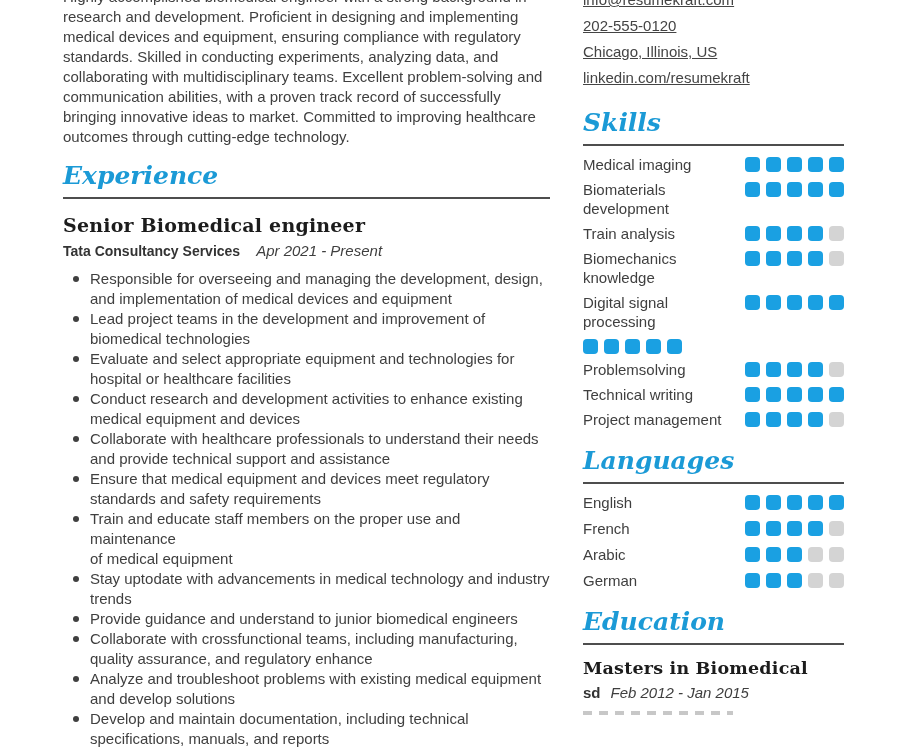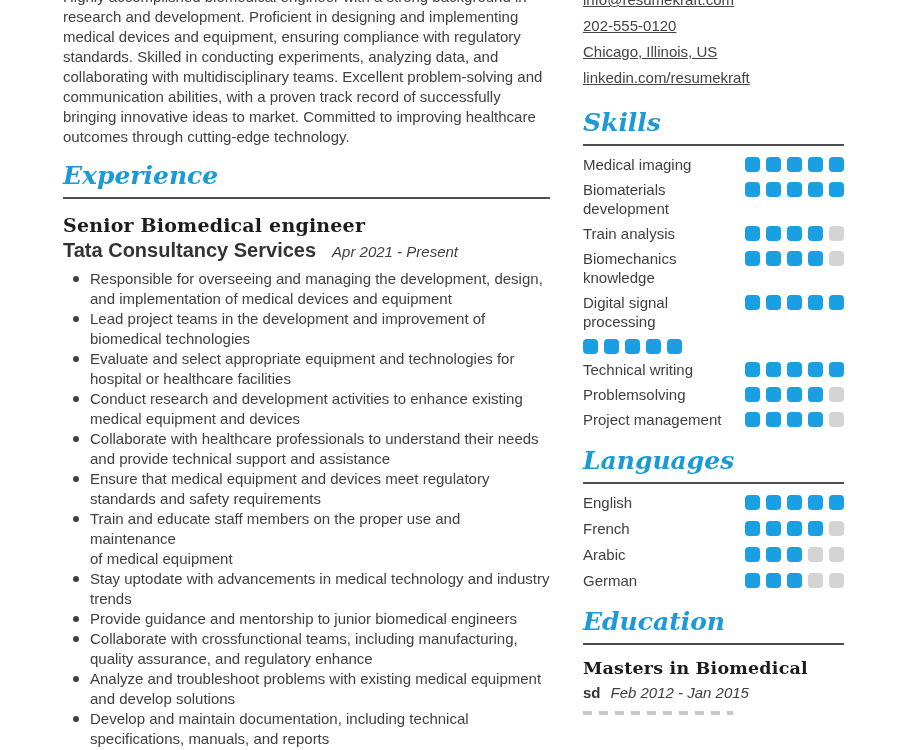--- a/index.html
+++ b/index.html
@@ -30,21 +30,21 @@
     border-bottom:2px solid var(--rule);padding-bottom:7px;
   }
   .col-left .sec-head{margin-top:15px;}
   .col-right .sec-head{margin-top:18px;}
 
   .job-title{
     font-family:"DejaVu Serif",serif;font-weight:bold;font-size:19px;line-height:24px;
     color:var(--ink);margin-top:14px;letter-spacing:.2px;
   }
   .job-meta{margin-top:3px;font-size:15px;line-height:21px;}
-  .company{font-weight:bold;font-size:20px;color:#333;}
+  .company{font-weight:bold;font-size:14px;color:#333;}
   .dates{font-style:italic;font-size:15px;margin-left:16px;color:var(--text);}
   ul.bullets{margin:7px 0 0 0;padding:0;list-style:none;font-size:15px;line-height:20px;}
   ul.bullets li{white-space:pre-line;position:relative;padding-left:27px;max-width:487px;}
   ul.bullets li::before{
     content:"";position:absolute;left:10px;top:7px;width:6px;height:6px;border-radius:50%;
     background:var(--text);
   }
 
   .contact-line{font-size:15px;line-height:26px;color:#444;text-decoration:underline;}
 
@@ -100,21 +100,21 @@
           <li>Conduct research and development activities to enhance existing
 medical equipment and devices</li>
           <li>Collaborate with healthcare professionals to understand their needs
 and provide technical support and assistance</li>
           <li>Ensure that medical equipment and devices meet regulatory
 standards and safety requirements</li>
           <li>Train and educate staff members on the proper use and maintenance
 of medical equipment</li>
           <li>Stay uptodate with advancements in medical technology and industry
 trends</li>
-          <li>Provide guidance and mentorship to junior biomedical engineers</li>
+          <li>Provide guidance and understand to junior biomedical engineers</li>
           <li>Collaborate with crossfunctional teams, including manufacturing,
 quality assurance, and regulatory enhance</li>
           <li>Analyze and troubleshoot problems with existing medical equipment
 and develop solutions</li>
           <li>Develop and maintain documentation, including technical
 specifications, manuals, and reports</li>
         </ul>
     </div>
 
   </div>
@@ -180,37 +180,37 @@
         <div class="rate-row">
           <div class="squares">
             <span class="sq on"></span>
             <span class="sq on"></span>
             <span class="sq on"></span>
             <span class="sq on"></span>
             <span class="sq on"></span>
           </div>
         </div>
         <div class="rate-row">
+          <div class="rate-label">Problemsolving</div>
+          <div class="squares">
+            <span class="sq on"></span>
+            <span class="sq on"></span>
+            <span class="sq on"></span>
+            <span class="sq on"></span>
+            <span class="sq off"></span>
+          </div>
+        </div>
+        <div class="rate-row">
           <div class="rate-label">Technical writing</div>
           <div class="squares">
             <span class="sq on"></span>
             <span class="sq on"></span>
             <span class="sq on"></span>
             <span class="sq on"></span>
             <span class="sq on"></span>
-          </div>
-        </div>
-        <div class="rate-row">
-          <div class="rate-label">Problemsolving</div>
-          <div class="squares">
-            <span class="sq on"></span>
-            <span class="sq on"></span>
-            <span class="sq on"></span>
-            <span class="sq on"></span>
-            <span class="sq off"></span>
           </div>
         </div>
         <div class="rate-row">
           <div class="rate-label">Project management</div>
           <div class="squares">
             <span class="sq on"></span>
             <span class="sq on"></span>
             <span class="sq on"></span>
             <span class="sq on"></span>
             <span class="sq off"></span>

